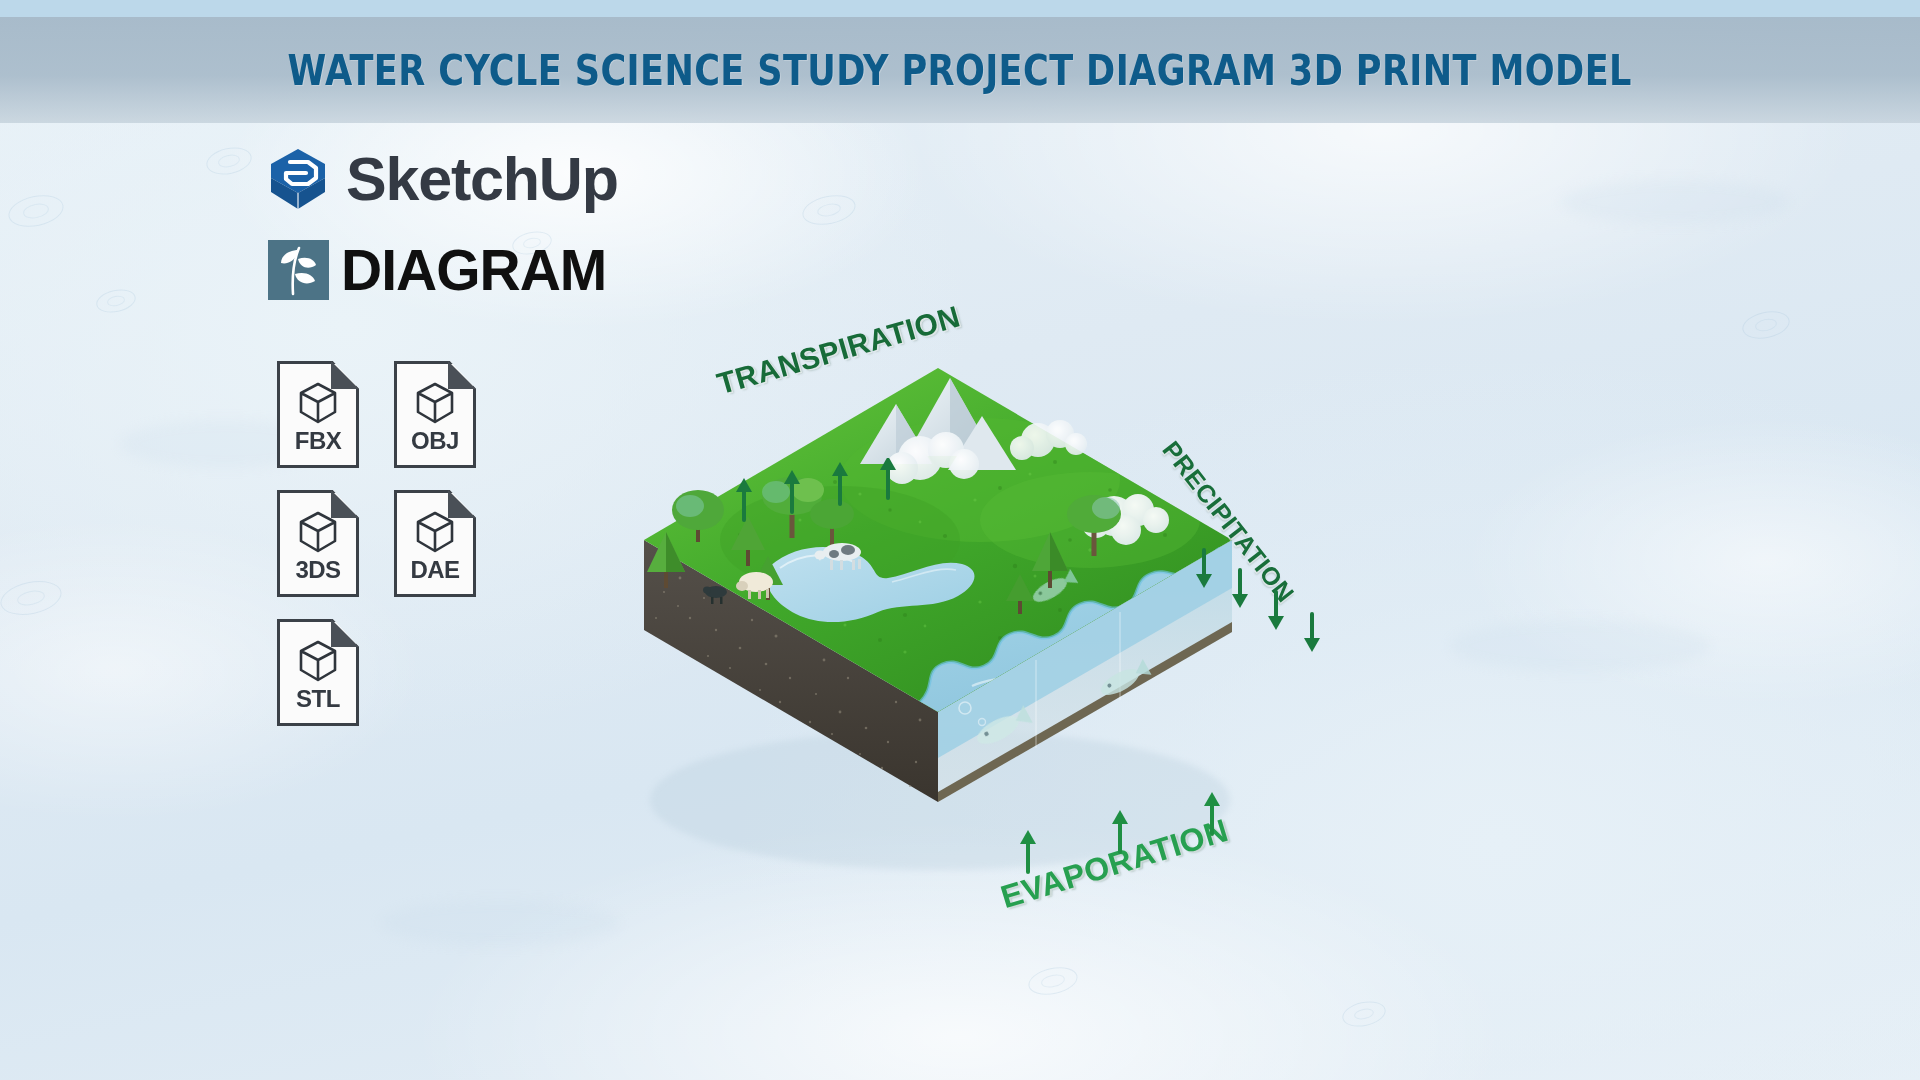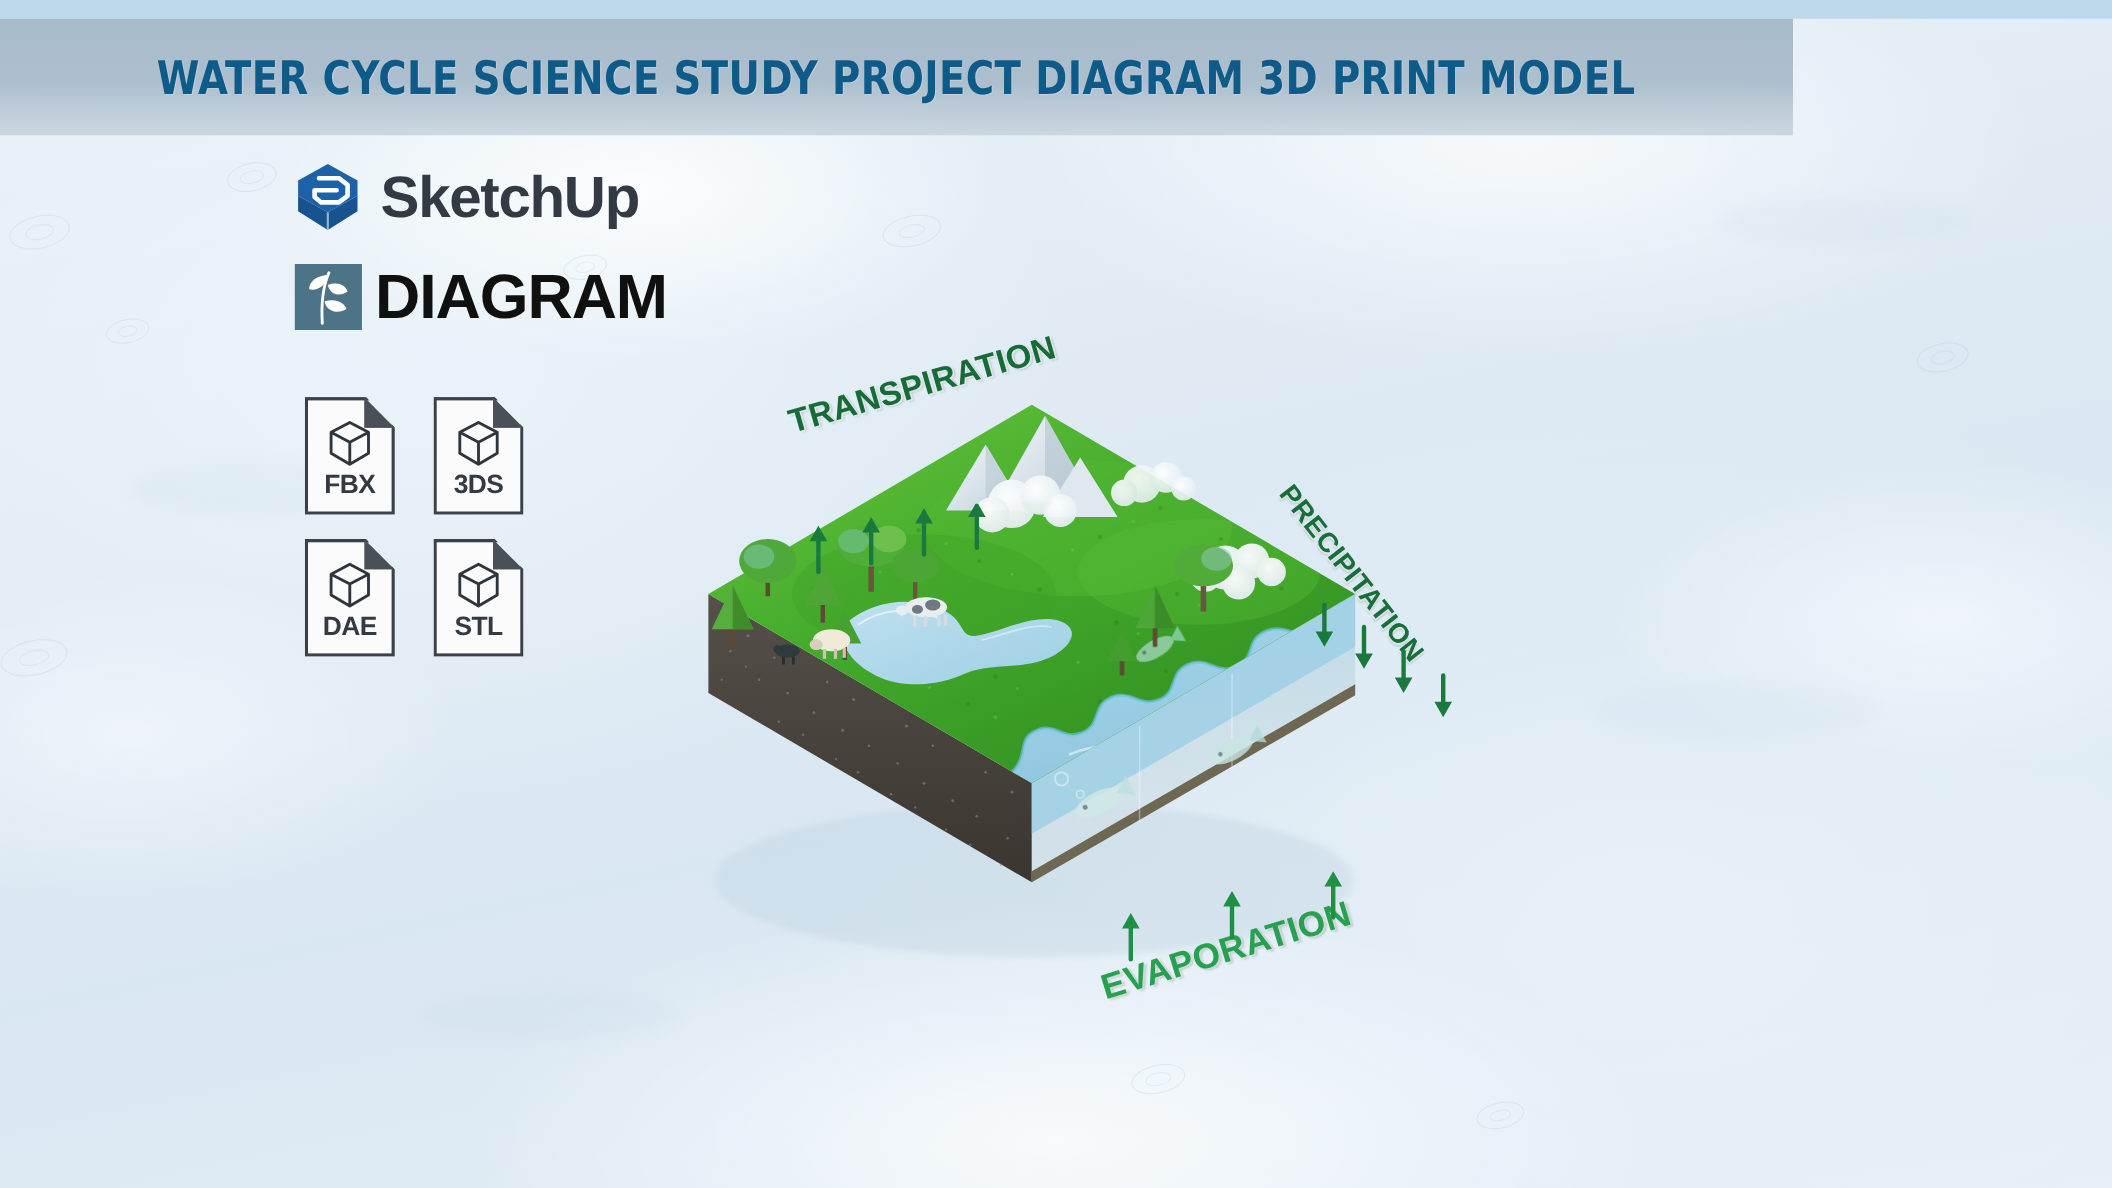--- a/index.html
+++ b/index.html
@@ -42,21 +42,21 @@
     background:rgba(185,209,228,.28);
     filter:blur(6px);
   }
 
   
   #top-strip{
     position:absolute; left:0; top:0; width:1920px; height:17px;
     background:#bcd8ea;
   }
   #banner{
-    position:absolute; left:0; top:17px; width:1630px; height:106px;
+    position:absolute; left:0; top:17px; width:1920px; height:106px;
     background:linear-gradient(180deg, rgba(163,183,199,.93) 0%, rgba(168,187,202,.92) 55%, rgba(196,209,219,.80) 100%);
     display:flex; align-items:center; justify-content:center;
   }
   #banner-title{
     color:#0e5b8a;
     font-family:"Liberation Sans Narrow","DejaVu Sans Condensed","Liberation Sans",sans-serif;
     font-weight:bold;
     font-size:42px;
     letter-spacing:.4px;
     transform:scaleX(.93);
@@ -64,21 +64,21 @@
     white-space:nowrap;
   }
 
   
   #sketchup-logo{
     position:absolute; left:268px; top:148px;
     display:flex; align-items:center; gap:18px;
   }
   #sketchup-mark{ width:60px; height:62px; }
   #sketchup-word{
-    font-size:53px; font-weight:600; color:#343a44;
+    font-size:61px; font-weight:600; color:#343a44;
     letter-spacing:-1.2px; line-height:1;
   }
 
   #lumion-logo{
     position:absolute; left:268px; top:240px;
     display:flex; align-items:center; gap:12px;
   }
   #lumion-mark{
     width:61px; height:60px; background:#4c7386;
     display:flex; align-items:center; justify-content:center;
@@ -207,20 +207,28 @@
 
   <div class="file-icon">
     <div class="file-page"></div>
     <div class="file-fold"></div>
     <svg class="file-cube" viewBox="0 0 42 44">
       <path d="M21 3 L38 12 L38 31 L21 41 L4 31 L4 12 Z M4 12 L21 21 L38 12 M21 21 L21 41" fill="none" stroke="#2f353c" stroke-width="2.6" stroke-linejoin="round"></path>
     </svg>
     <div class="file-label">FBX</div>
   </div>
 
+  <div class="file-icon">
+    <div class="file-page"></div>
+    <div class="file-fold"></div>
+    <svg class="file-cube" viewBox="0 0 42 44">
+      <path d="M21 3 L38 12 L38 31 L21 41 L4 31 L4 12 Z M4 12 L21 21 L38 12 M21 21 L21 41" fill="none" stroke="#2f353c" stroke-width="2.6" stroke-linejoin="round"></path>
+    </svg>
+    <div class="file-label">OBJ</div>
+  </div>
 
   <div class="file-icon">
     <div class="file-page"></div>
     <div class="file-fold"></div>
     <svg class="file-cube" viewBox="0 0 42 44">
       <path d="M21 3 L38 12 L38 31 L21 41 L4 31 L4 12 Z M4 12 L21 21 L38 12 M21 21 L21 41" fill="none" stroke="#2f353c" stroke-width="2.6" stroke-linejoin="round"></path>
     </svg>
     <div class="file-label">3DS</div>
   </div>
 

